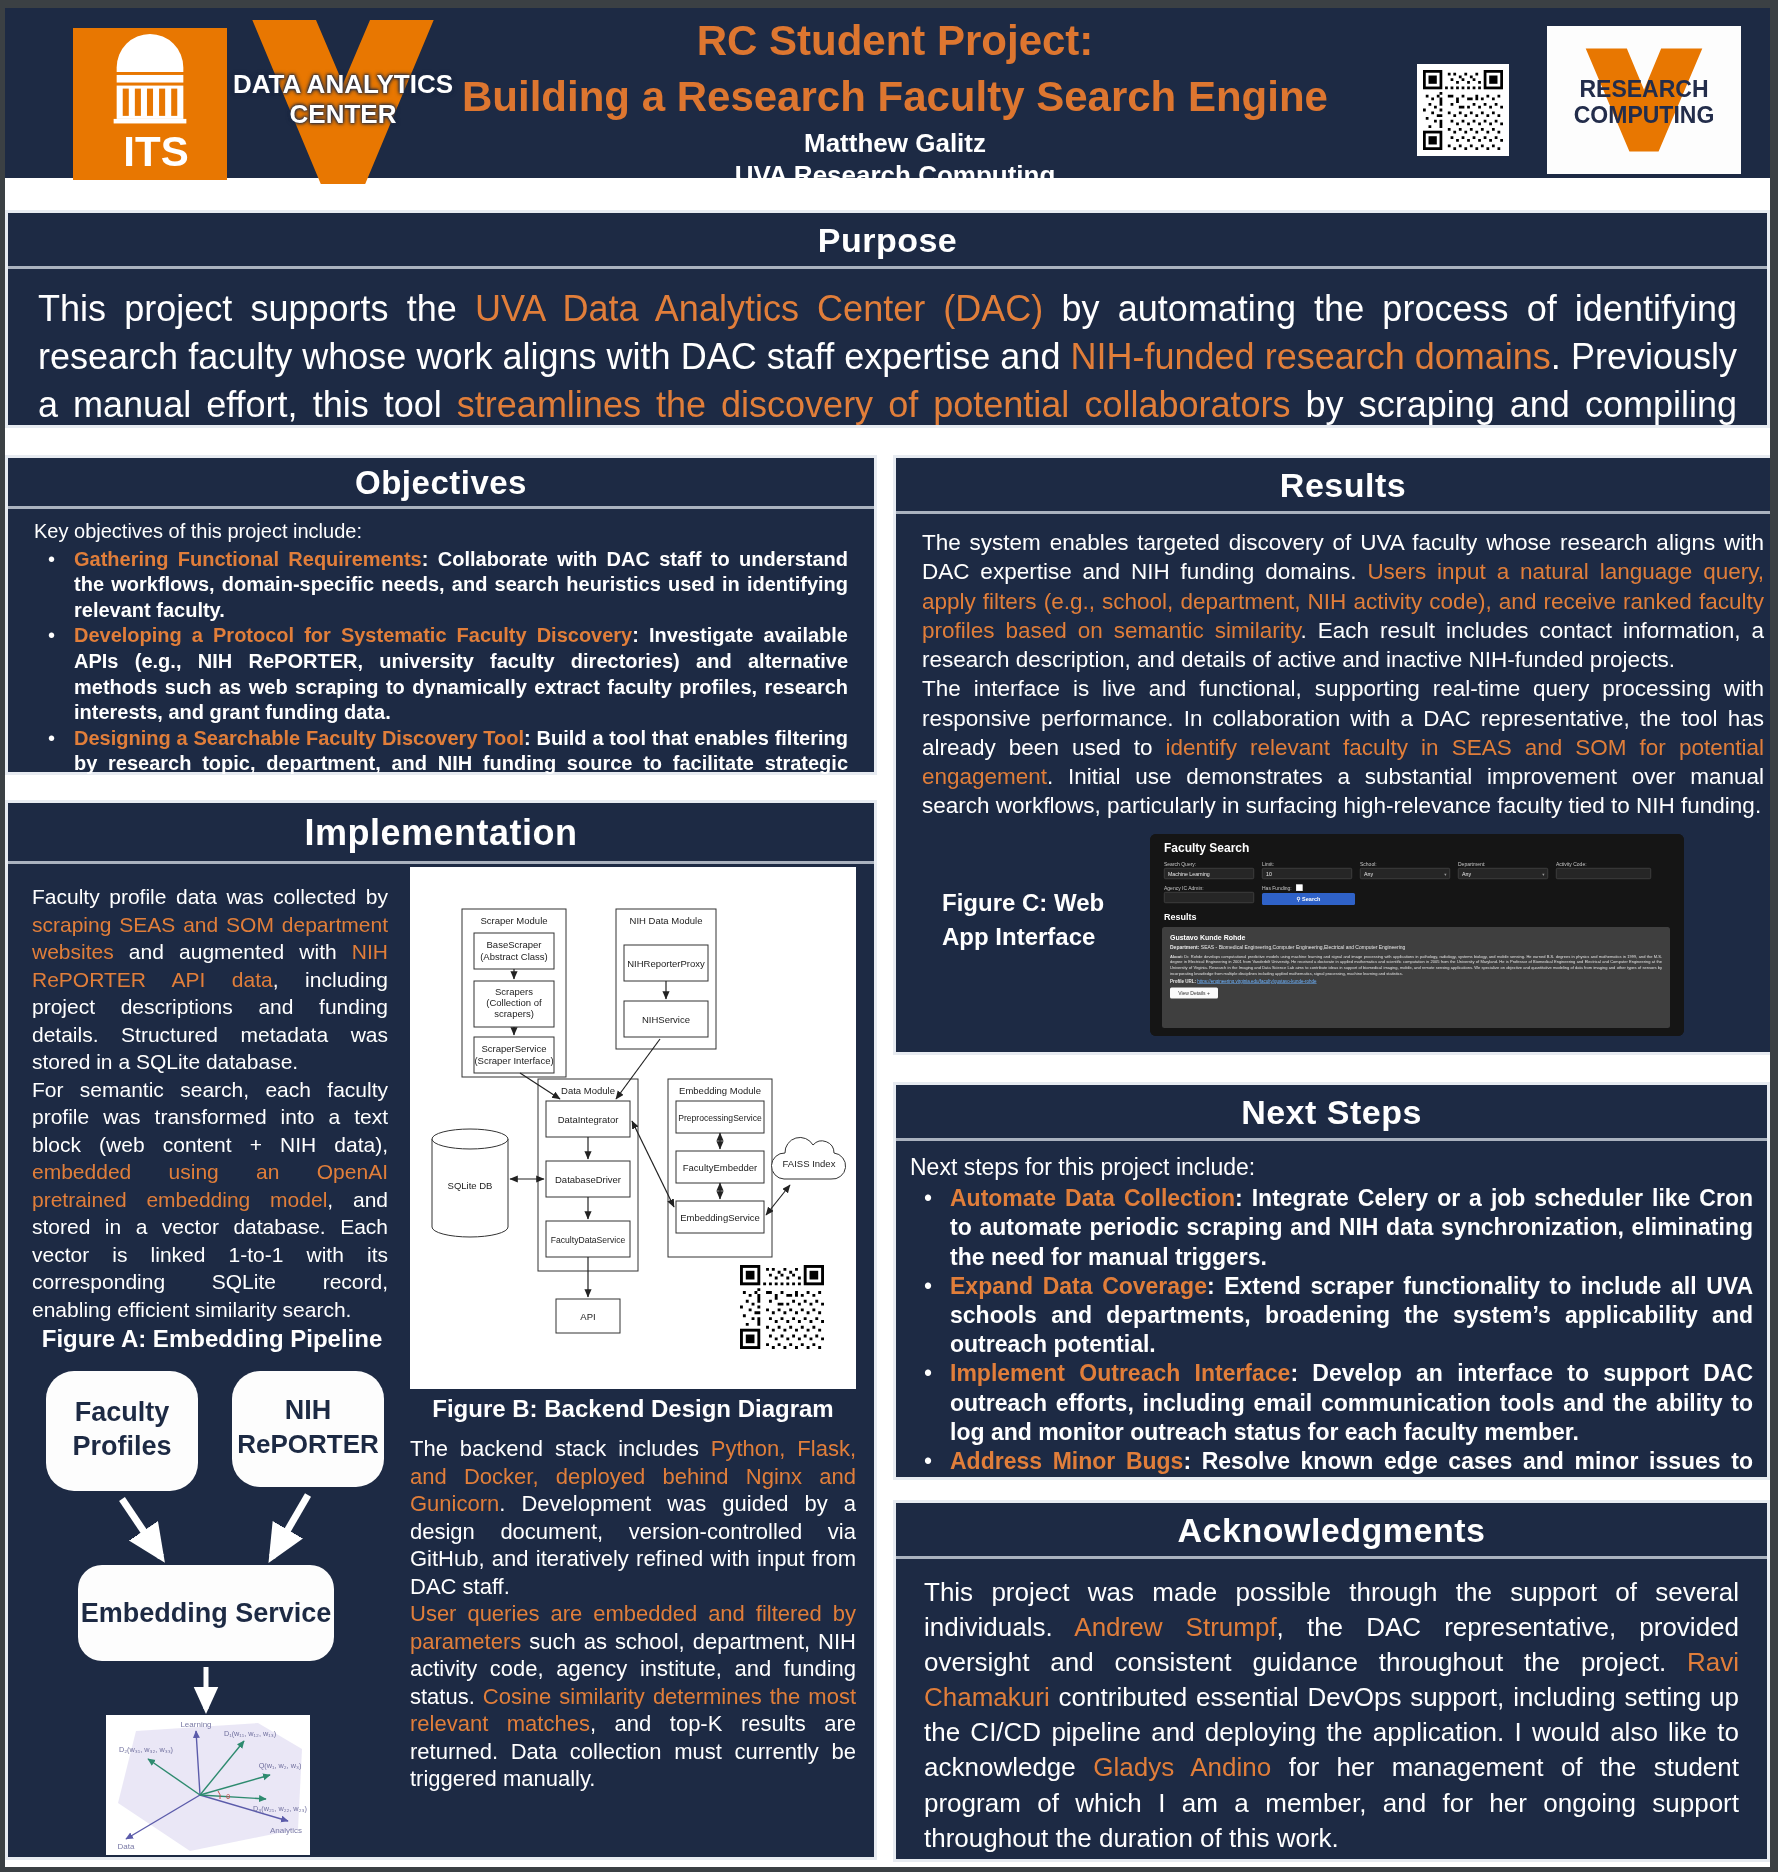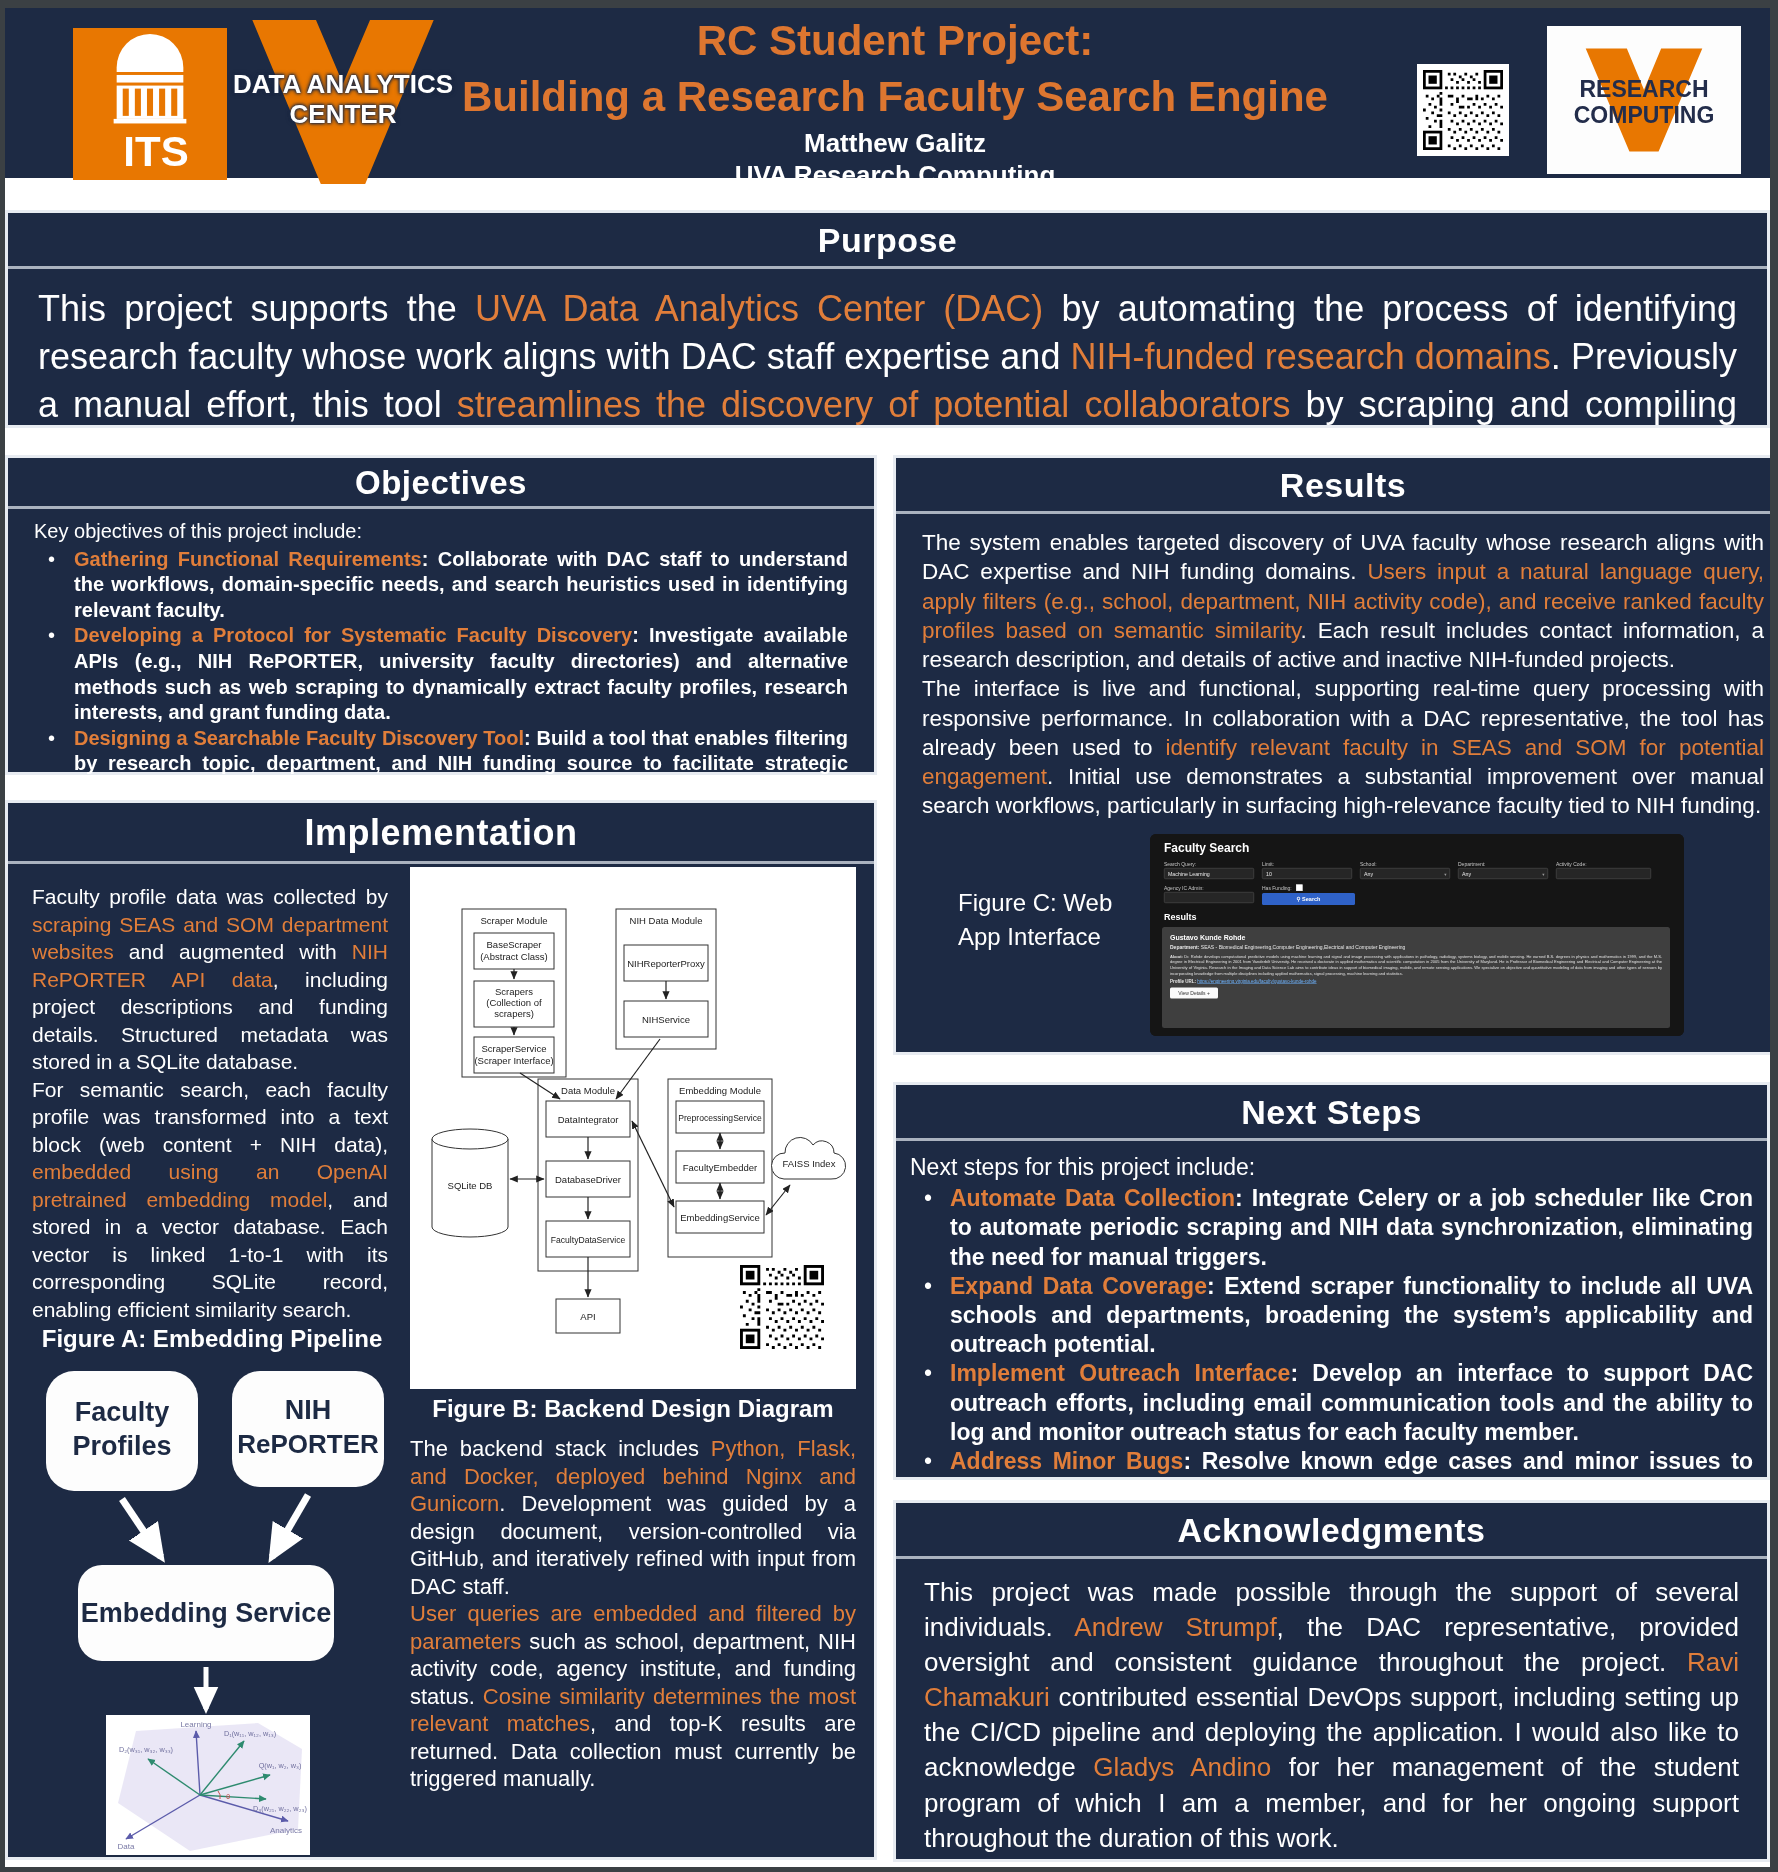--- a/index.html
+++ b/index.html
@@ -51,21 +51,21 @@
   .figa-cap{position:absolute;left:14px;top:522px;width:380px;text-align:center;font-weight:bold;font-size:24px;}
   .figa-svg{position:absolute;left:10px;top:556px;}
   .figb-panel{position:absolute;left:402px;top:64px;width:446px;height:522px;background:#fff;}
   .figb-cap{position:absolute;left:402px;top:592px;width:446px;text-align:center;font-weight:bold;font-size:24px;}
   .impl-right{position:absolute;left:402px;top:632px;width:446px;font-size:22px;line-height:1.25;}
   
   .results{left:893px;top:455px;width:900px;height:600px;}
   .results .stitle{font-size:34px;padding-top:8px;}
   .results .sdiv{margin-top:6px;}
   .results .content{padding:14px 26px;font-size:22.5px;line-height:1.3;}
-  .figc-label{position:absolute;left:62px;top:428px;width:190px;font-size:24px;line-height:1.4;color:#fff;}
+  .figc-label{position:absolute;left:46px;top:428px;width:190px;font-size:24px;line-height:1.4;color:#fff;font-weight:bold;}
   .webshot{position:absolute;left:254px;top:376px;width:534px;height:202px;background:#151515;border-radius:6px;overflow:hidden;}
   .ws-inner{width:1068px;height:404px;transform:scale(.5);transform-origin:0 0;position:relative;background:#151515;}
   .ws-title{position:absolute;left:28px;top:14px;font-size:24px;font-weight:bold;color:#fff;}
   .ws-label{position:absolute;font-size:10px;color:#c7c7c7;}
   .ws-input{position:absolute;height:22px;background:#262626;border:1px solid #5c5c5c;border-radius:3px;
             font-size:10.5px;color:#e8e8e8;line-height:22px;padding-left:7px;box-sizing:border-box;}
   .ws-chev{position:absolute;right:6px;top:0;font-size:9px;color:#999;}
   .ws-check{position:absolute;width:11px;height:11px;background:#fff;border:1px solid #ddd;}
   .ws-btn{position:absolute;left:224px;top:118px;width:186px;height:24px;background:#2f62c8;border-radius:3px;
           color:#fff;font-size:11px;font-weight:bold;text-align:center;line-height:24px;}

